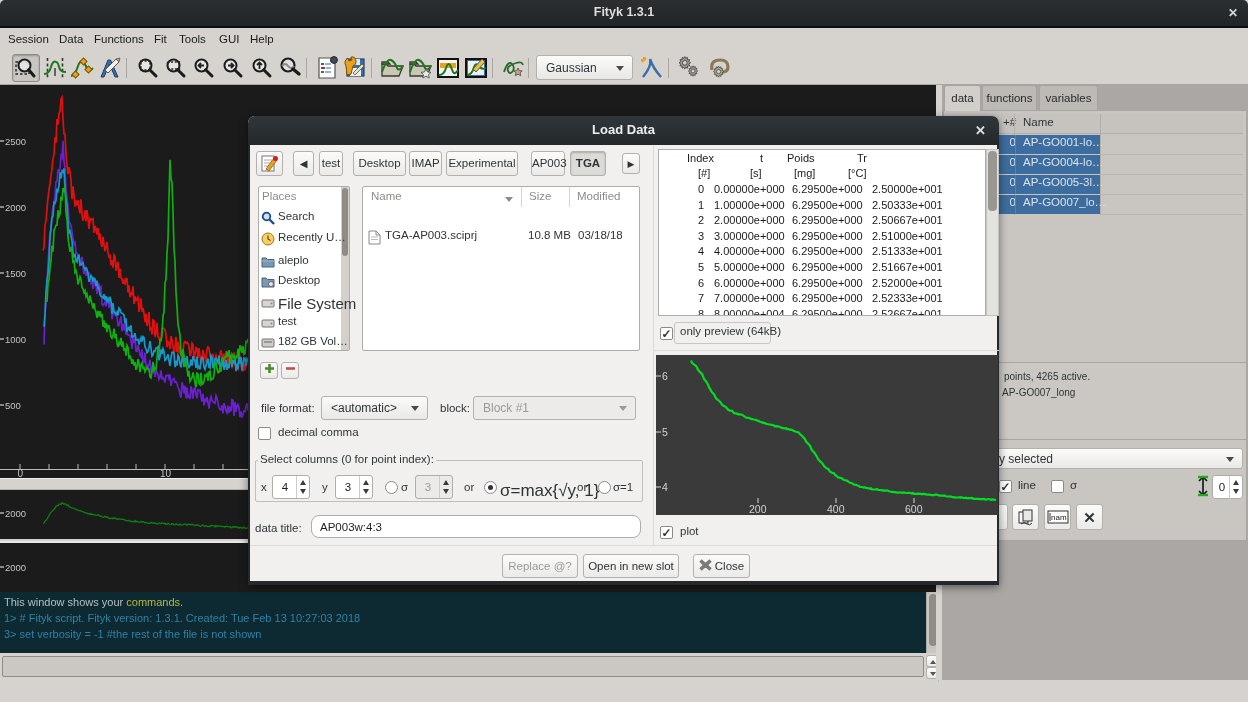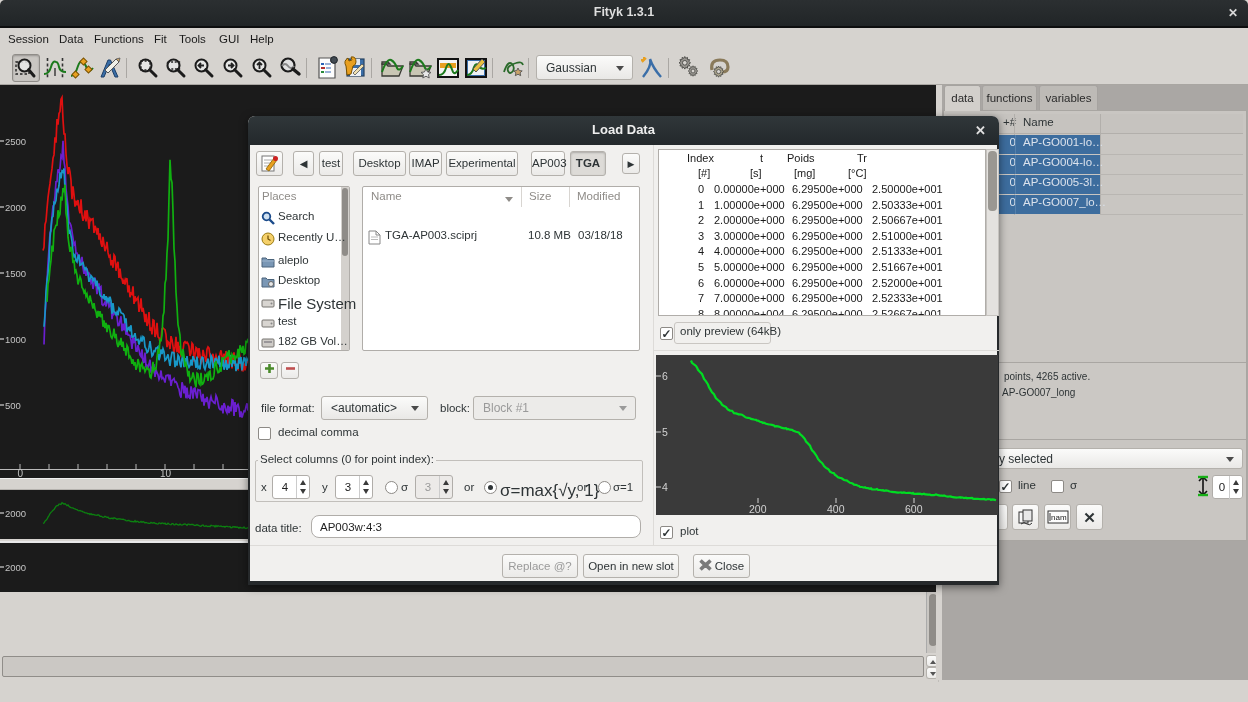--- a/index.html
+++ b/index.html
@@ -249,20 +249,25 @@
   <div id="hsash" class="abs"></div>
   <div id="aux1" class="abs"><svg width="936" height="49" xmlns="http://www.w3.org/2000/svg">
         <line x1="0" y1="23" x2="4" y2="23" stroke="#c4c4c4" stroke-width="1.3"></line>
         <text x="5" y="26.5" fill="#c4c4c4" font-size="9.5" font-family="Liberation Sans">2000</text>
         <polyline points="43,33.3 44,33.0 45,31.1 46,30.2 47,29.2 48,27.1 49,25.6 50,23.5 51,22.4 52,21.4 53,20.3 54,19.5 55,17.8 56,16.3 57,15.7 58,15.7 59,14.1 60,14.1 61,14.5 62,12.6 63,13.2 64,14.2 65,13.6 66,14.6 67,15.7 68,15.0 69,16.2 70,17.2 71,17.7 72,17.9 73,17.9 74,18.7 75,18.8 76,19.3 77,19.5 78,20.5 79,20.8 80,20.5 81,21.2 82,21.1 83,21.8 84,22.0 85,22.9 86,22.8 87,23.2 88,23.8 89,23.5 90,24.5 91,23.6 92,24.7 93,24.4 94,24.7 95,25.2 96,25.2 97,25.3 98,24.8 99,25.1 100,26.3 101,26.2 102,26.7 103,27.3 104,27.1 105,26.3 106,26.8 107,27.5 108,27.0 109,28.4 110,28.5 111,28.5 112,28.0 113,28.8 114,27.8 115,28.2 116,28.6 117,29.2 118,29.0 119,28.6 120,29.0 121,29.1 122,29.3 123,29.2 124,29.7 125,29.9 126,30.6 127,30.8 128,30.5 129,30.5 130,31.2 131,31.5 132,31.3 133,31.6 134,31.9 135,30.6 136,32.0 137,31.2 138,31.6 139,32.3 140,32.2 141,31.4 142,32.4 143,31.5 144,32.1 145,32.9 146,32.4 147,32.8 148,33.1 149,33.4 150,33.4 151,32.3 152,33.0 153,33.1 154,32.5 155,33.3 156,33.5 157,33.9 158,34.1 159,32.9 160,33.1 161,33.8 162,33.0 163,33.2 164,33.8 165,33.2 166,34.3 167,34.4 168,33.2 169,34.0 170,34.5 171,34.8 172,33.7 173,33.6 174,34.8 175,34.9 176,33.8 177,34.3 178,34.8 179,35.0 180,34.0 181,34.8 182,35.1 183,34.7 184,34.2 185,34.0 186,34.5 187,35.3 188,34.2 189,34.2 190,34.8 191,34.4 192,34.5 193,34.4 194,35.2 195,35.6 196,35.2 197,34.8 198,35.1 199,35.6 200,36.2 201,36.3 202,35.2 203,34.9 204,36.2 205,36.4 206,35.7 207,36.3 208,36.5 209,36.1 210,36.6 211,35.3 212,35.7 213,35.8 214,35.6 215,36.9 216,35.5 217,36.6 218,35.7 219,36.2 220,36.4 221,36.0 222,36.6 223,36.7 224,36.4 225,37.1 226,36.3 227,36.4 228,36.7 229,36.8 230,36.5 231,37.7 232,37.6 233,36.5 234,37.0 235,36.8 236,37.2 237,37.0 238,37.4 239,38.1 240,37.3 241,37.8 242,37.8 243,38.1 244,37.0 245,38.2 246,38.6 247,38.1 248,37.6 249,38.3" fill="none" stroke="#0c8010" stroke-width="1.3"></polyline>
       </svg></div>
   <div id="aux2" class="abs"><svg width="936" height="49" xmlns="http://www.w3.org/2000/svg">
         <line x1="0" y1="24" x2="4" y2="24" stroke="#c4c4c4" stroke-width="1.3"></line>
         <text x="5" y="27.5" fill="#c4c4c4" font-size="9.5" font-family="Liberation Sans">2000</text>
       </svg></div>
+  <div id="console" class="abs">
+    <div style="top:4px">This window shows your <span style="color:#b3ba3c">commands.</span></div>
+    <div style="top:20px;color:#3181a4">1&gt; # Fityk script. Fityk version: 1.3.1. Created: Tue Feb 13 10:27:03 2018</div>
+    <div style="top:36px;color:#3181a4">3&gt; set verbosity = -1 #the rest of the file is not shown</div>
+  </div>
   <div id="conscroll" class="abs">
       <div style="position:absolute;left:2px;top:2px;width:8px;height:52px;background:#8f8c88;border-radius:4px"></div>
     </div>
   <div id="inputbox" class="abs"></div>
   <div id="inscroll" class="abs">
       <div class="btn" style="left:0px;top:0px;width:12px;height:12px">
         <span style="position:absolute;left:2.5px;top:4px;width:0;height:0;border-left:3.5px solid transparent;border-right:3.5px solid transparent;border-bottom:4px solid #555"></span>
       </div>
       <div class="btn" style="left:0px;top:12px;width:12px;height:12px">
         <span style="position:absolute;left:2.5px;top:4px;width:0;height:0;border-left:3.5px solid transparent;border-right:3.5px solid transparent;border-top:4px solid #555"></span>

